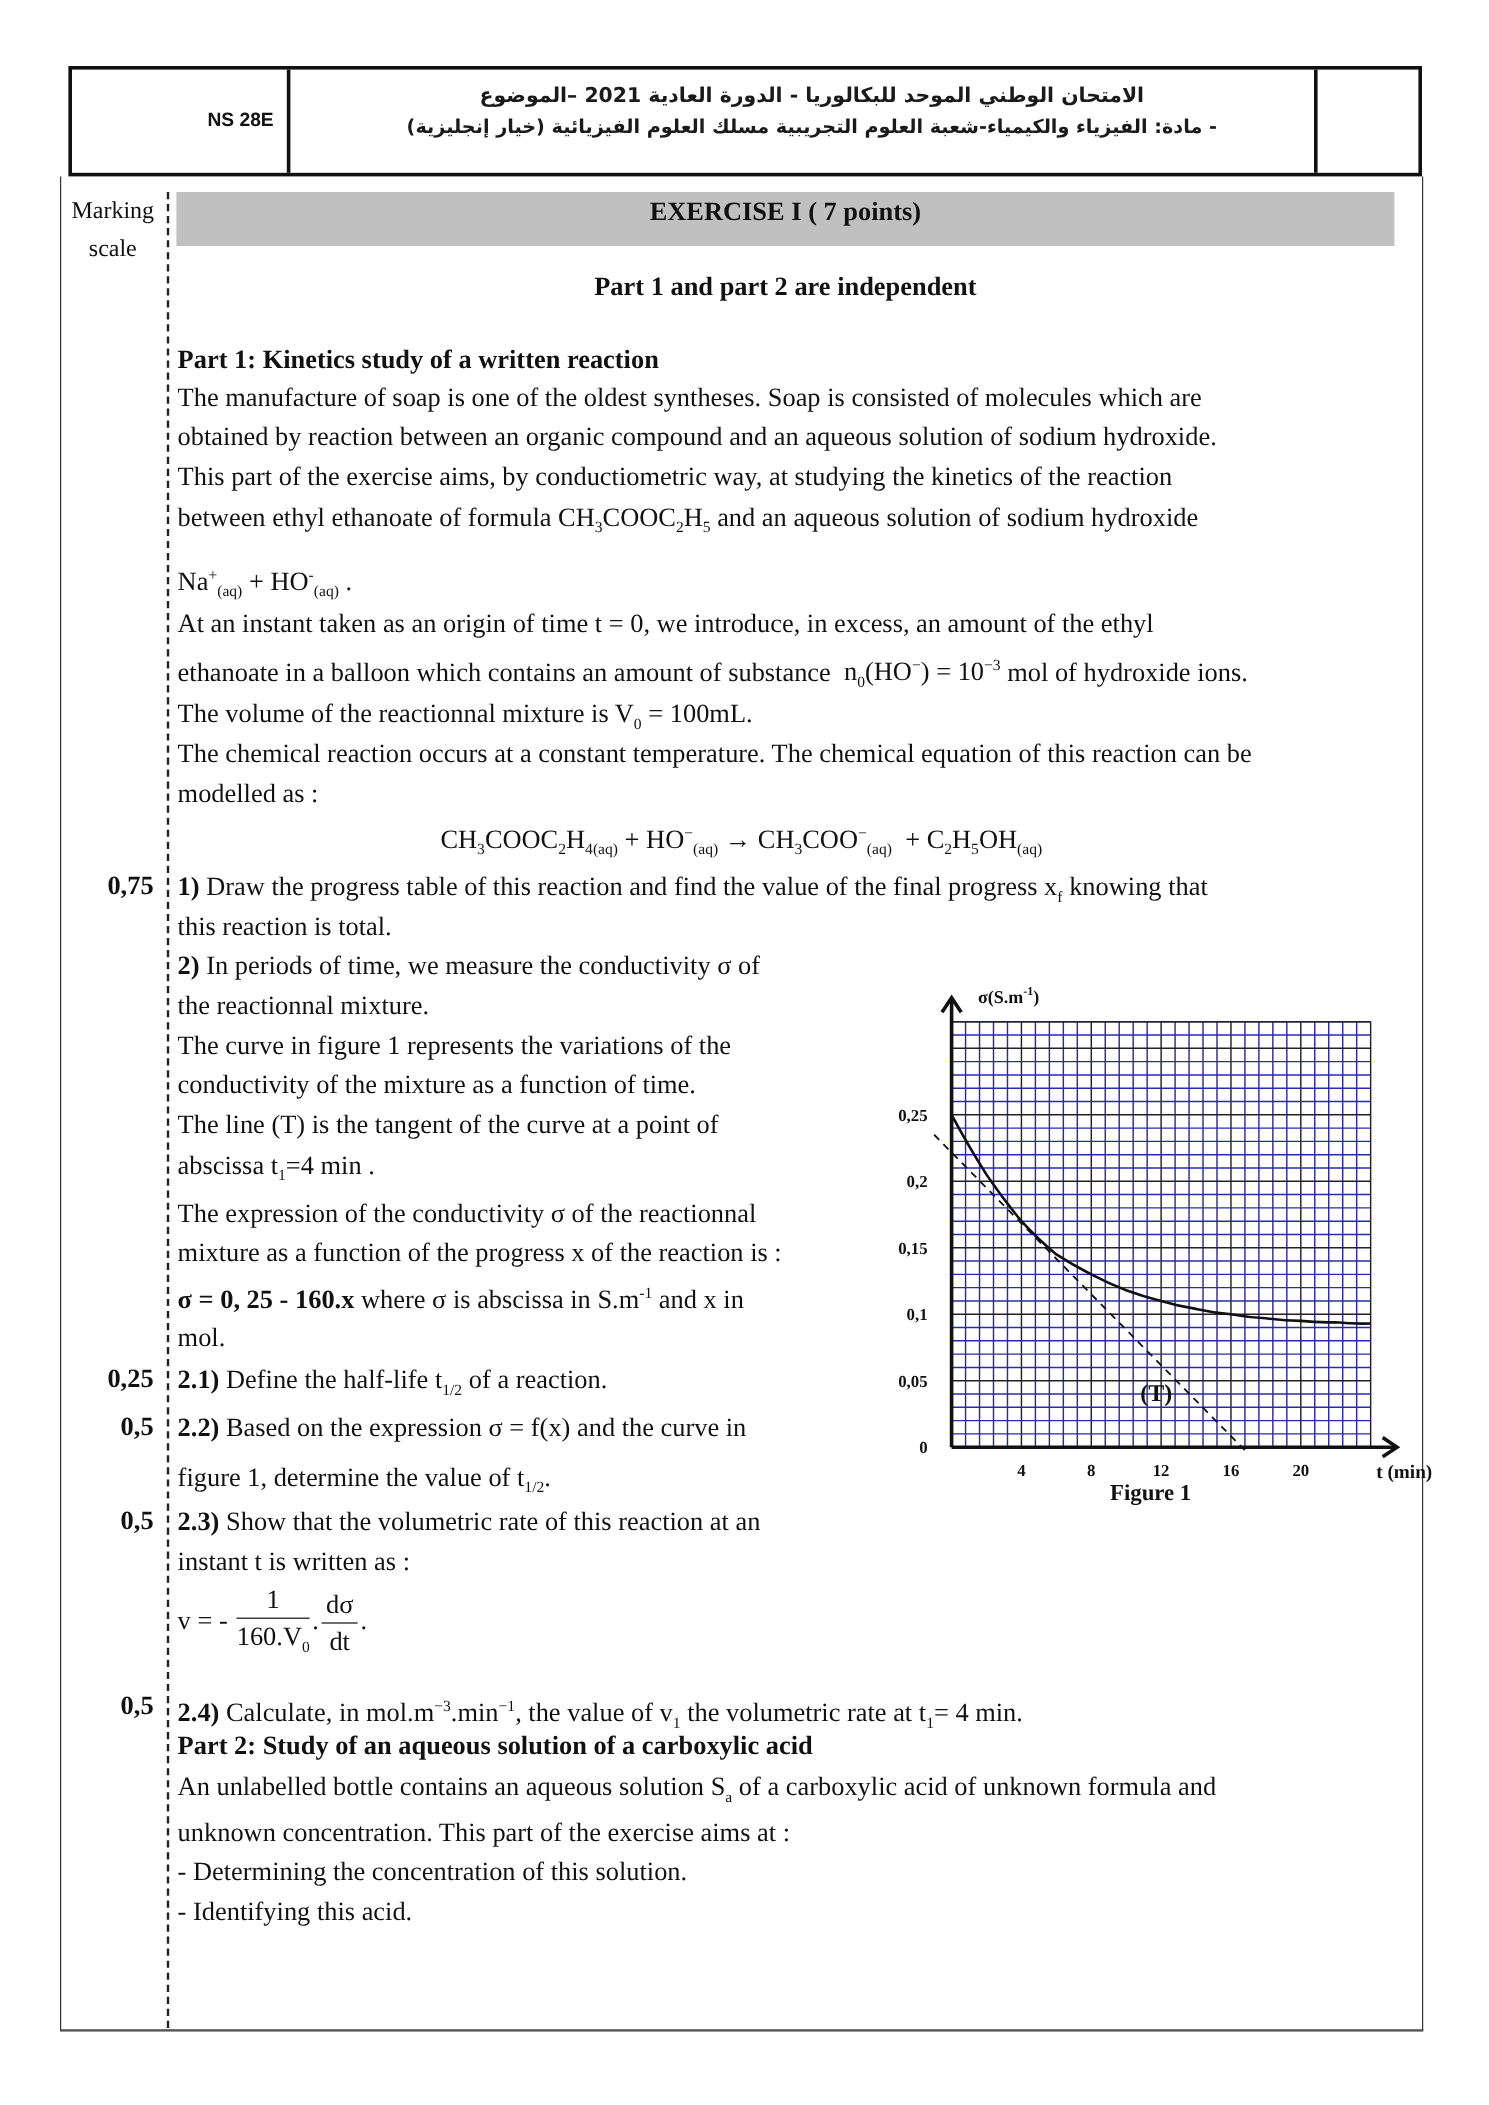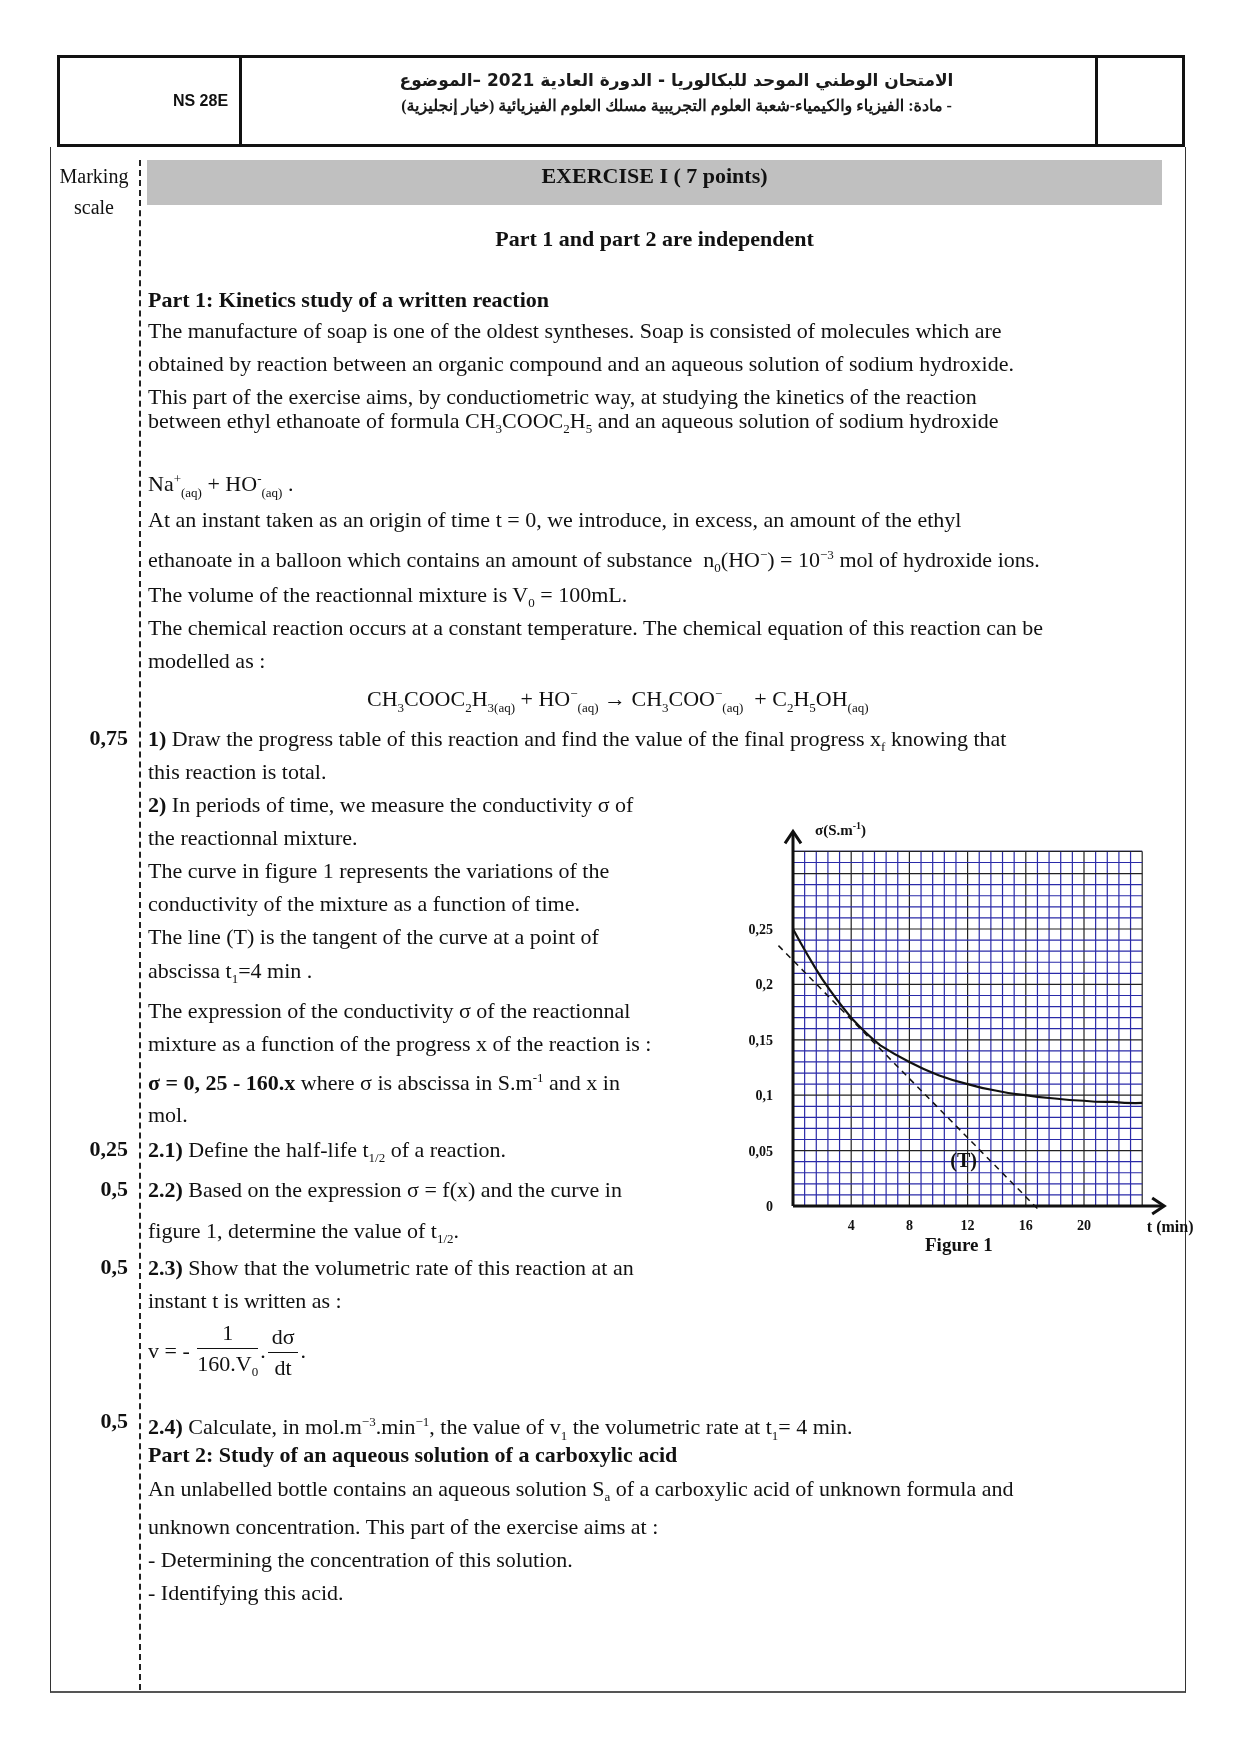--- a/index.html
+++ b/index.html
@@ -17,21 +17,21 @@
                   font-family: "DejaVu Sans", sans-serif; font-size: 13px; line-height: 22px; direction: rtl; }
     .page-num { position: absolute; right: 8px; top: 26px; font-family: "Liberation Sans", sans-serif;
                 font-weight: bold; font-size: 19px; }
     .page-total { position: absolute; left: 10px; bottom: 4px; font-family: "Liberation Sans", sans-serif;
                   font-weight: bold; font-size: 19px; }
     .code-cell { left: 102px; width: 80px; display: flex; align-items: center; justify-content: center;
                  font-family: "Liberation Sans", sans-serif; font-weight: bold; font-size: 16px; }
     .title-cell { left: 198px; width: 840px; text-align: center; direction: rtl;
                   font-family: "DejaVu Sans", sans-serif; font-size: 17px; color: #1a1a1a; }
     .title-cell .l1 { margin-top: 12px; font-weight: bold; }
-    .title-cell .l2 { margin-top: 6px; font-weight: bold; font-size: 16px; font-family: Liberation Serif, serif; }
+    .title-cell .l2 { margin-top: 6px; font-weight: bold; font-size: 16px; }
     .blank-cell { left: 1038px; right: 0; border-right: none; }
 
     
     .frame { position: absolute; left: 50px; top: 147px; width: 1136px; height: 1546px;
              border-left: 1px solid #333; border-right: 1px solid #333; border-bottom: 2px solid #555; box-sizing: border-box; }
     .margin-line { position: absolute; left: 139px; top: 160px; height: 1530px; width: 0;
                    border-left: 2px dashed #222; }
 
     .marking { position: absolute; left: 52px; top: 161px; width: 84px; text-align: center;
                font-size: 20px; line-height: 31px; }
@@ -74,41 +74,41 @@
   <div>scale</div>
 </div>
 
 <div class="ex-bar">EXERCISE I ( 7 points)</div>
 <div class="subtitle">Part 1 and part 2 are independent</div>
 
 <div class="txt b" style="top:283px">Part 1: Kinetics study of a written reaction</div>
 <div class="txt" style="top:314px">The manufacture of soap is one of the oldest syntheses. Soap is consisted of molecules which are</div>
 <div class="txt" style="top:347px">obtained by reaction between an organic compound and an aqueous solution of sodium hydroxide.</div>
 <div class="txt" style="top:380px">This part of the exercise aims, by conductiometric way, at studying the kinetics of the reaction</div>
-<div class="txt" style="top:404px">
+<div class="txt" style="top:414px">
   <span>between ethyl ethanoate of formula</span>
   <span>CH<sub>3</sub>COOC<sub>2</sub>H<sub>5</sub></span>
   <span>and an aqueous solution of sodium hydroxide</span>
 </div>
 <div class="txt" style="top:462px">Na<sup>+</sup><sub>(aq)</sub> + HO<sup>-</sup><sub>(aq)</sub> .</div>
 
 <div class="txt" style="top:503px">At an instant taken as an origin of time t = 0, we introduce, in excess, an amount of the ethyl</div>
 <div class="txt" style="top:538px">
   <span>ethanoate in a balloon which contains an amount of substance</span>
   <span>&nbsp;n<sub>0</sub>(HO<sup>−</sup>) = 10<sup>−3</sup></span>
   <span>mol of hydroxide ions.</span>
 </div>
 <div class="txt" style="top:578px">
   <span>The volume of the reactionnal mixture is V</span><sub>0</sub>
   <span>= 100mL.</span>
 </div>
 <div class="txt" style="top:611px">The chemical reaction occurs at a constant temperature. The chemical equation of this reaction can be</div>
 <div class="txt" style="top:644px">modelled as :</div>
 
-<div class="eq">CH<sub>3</sub>COOC<sub>2</sub>H<sub>3(aq)</sub> + HO<sup>−</sup><sub>(aq)</sub> → CH<sub>3</sub>COO<sup>−</sup><sub>(aq)</sub> &nbsp;+ C<sub>2</sub>H<sub>5</sub>OH<sub>(aq)</sub></div>
+<div class="eq">CH<sub>3</sub>COOC<sub>2</sub>H<sub>4(aq)</sub> + HO<sup>−</sup><sub>(aq)</sub> → CH<sub>3</sub>COO<sup>−</sup><sub>(aq)</sub> &nbsp;+ C<sub>2</sub>H<sub>5</sub>OH<sub>(aq)</sub></div>
 
 <div class="score" style="top:725px">0,75</div>
 <div class="txt" style="top:722px">
   <span class="b">1)</span>
   <span>Draw the progress table of this reaction and find the value of the final progress x</span><sub>f</sub>
   <span>knowing that</span>
 </div>
 <div class="txt" style="top:755px">this reaction is total.</div>
 
 <div class="txt" style="top:788px">

